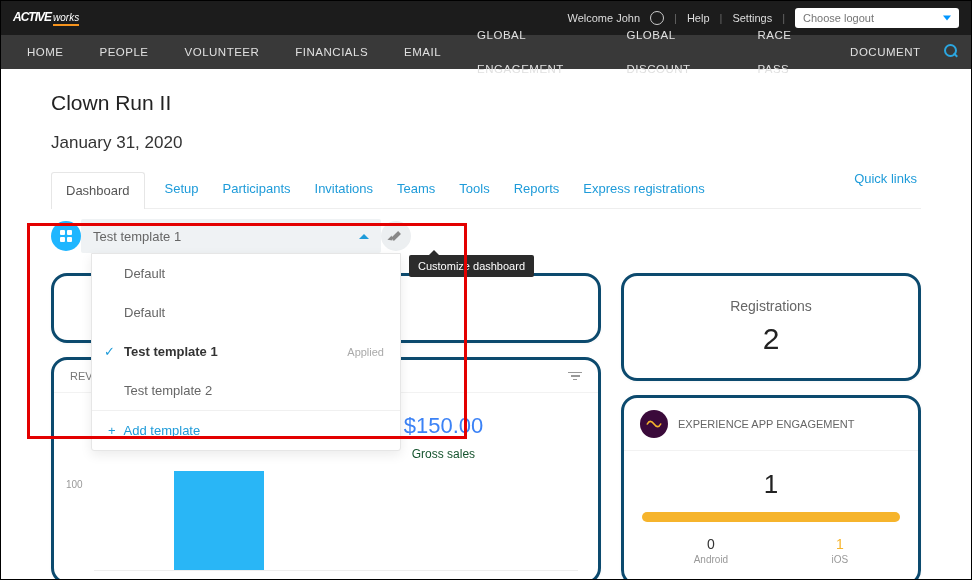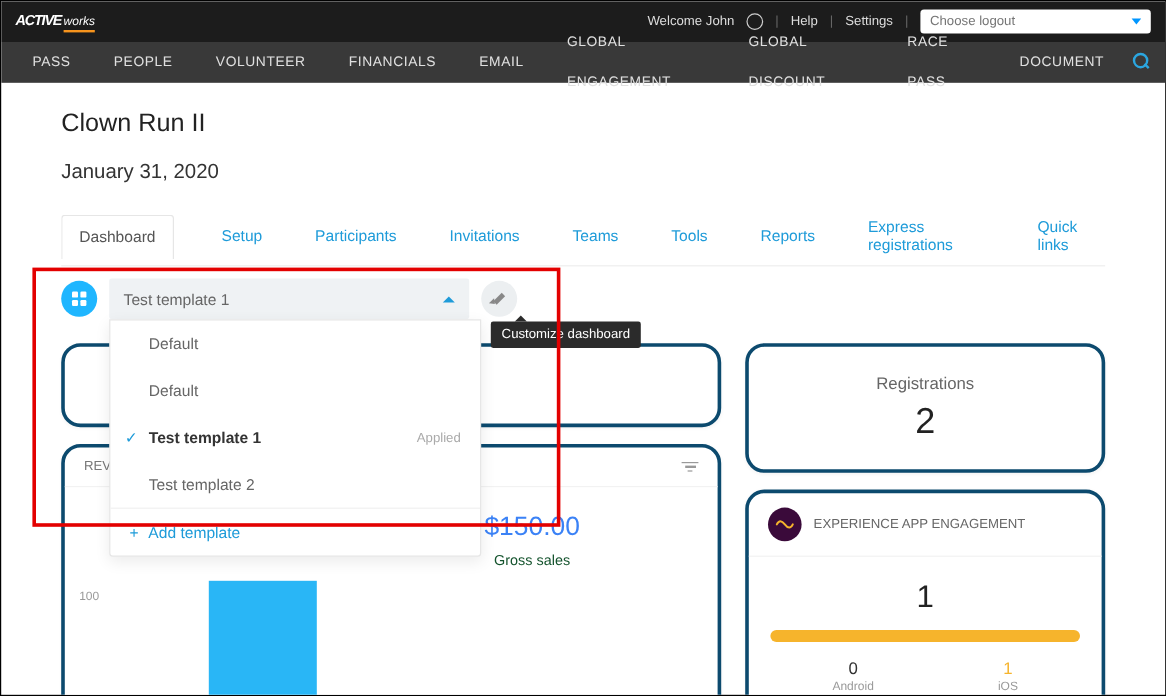--- a/index.html
+++ b/index.html
@@ -6,45 +6,45 @@
   body { font-family: Arial, Helvetica, sans-serif; font-size: 13px; color: #333; background: #fff; width: 972px; height: 580px; overflow: hidden; border: 1px solid #000; position: relative; }
 
   
   .topbar { background: #1c1c1c; height: 34px; display: flex; align-items: center; justify-content: space-between; padding: 0 12px; }
   .logo { display: flex; align-items: baseline; gap: 2px; }
   .logo-active { color: #fff; font-weight: bold; font-style: italic; letter-spacing: -1px; font-size: 12px; }
   .logo-works { color: #fff; font-size: 10px; font-style: italic; border-bottom: 2px solid #f7941d; padding-bottom: 1px; }
   .topbar-right { display: flex; align-items: center; gap: 10px; color: #ddd; font-size: 11px; }
   .topbar-right .sep { color: #666; }
   .globe-icon { width: 14px; height: 14px; border: 1.5px solid #ccc; border-radius: 50%; display: inline-block; position: relative; }
-  .logout-select { background: #fff; border: none; border-radius: 3px; padding: 4px 26px 4px 8px; font-size: 11px; color: #555; appearance: none; width: 192px; position: relative; }
+  .logout-select { background: #fff; border: none; border-radius: 3px; padding: 4px 26px 4px 8px; font-size: 11px; color: #555; appearance: none; width: 164px; position: relative; }
   .logout-wrap { position: relative; }
   .logout-wrap::after { content: ""; position: absolute; right: 8px; top: 50%; transform: translateY(-50%); border-left: 4px solid transparent; border-right: 4px solid transparent; border-top: 5px solid #0096ff; }
 
   
   .mainnav { background: #393939; height: 34px; display: flex; align-items: center; padding: 0 8px; gap: 0; }
   .mainnav a { color: #e0e0e0; font-size: 11.5px; letter-spacing: 0.5px; text-decoration: none; padding: 0 18px; line-height: 34px; display: inline-block; }
   .mainnav .search { margin-left: auto; color: #2ba6e0; width: 30px; text-align: center; }
   .search-icon { width: 14px; height: 14px; display: inline-block; position: relative; }
   .search-icon::before { content: ""; position: absolute; width: 9px; height: 9px; border: 2px solid #2ba6e0; border-radius: 50%; left: 0; top: 0; }
   .search-icon::after { content: ""; position: absolute; width: 5px; height: 2px; background: #2ba6e0; transform: rotate(45deg); left: 9px; top: 10px; }
 
   
   .page { padding: 22px 50px 0 50px; }
   h1.title { font-size: 21px; font-weight: 400; color: #222; margin-bottom: 18px; }
   .date { font-size: 17px; color: #333; margin-bottom: 18px; }
 
   
-  .event-tabs { display: flex; align-items: center; border-bottom: 1px solid #eee; gap: 36px; font-size: 13px; }
+  .event-tabs { display: flex; border-bottom: 1px solid #eee; gap: 16px; font-size: 13px; }
   .event-tabs .tab { color: #1e9bd9; padding: 10px 4px; cursor: pointer; }
   .event-tabs .tab.active { color: #555; border: 1px solid #e6e6e6; border-bottom: none; background: #fff; border-radius: 3px 3px 0 0; padding: 10px 14px 11px 14px; position: relative; top: 1px; }
   .event-tabs .quick { margin-left: auto; color: #1e9bd9; padding-right: 4px; }
 
   
-  .dash-row { display: flex; align-items: center; gap: 10px; margin-top: 10px; position: relative; }
+  .dash-row { display: flex; align-items: center; gap: 0; margin-top: 10px; position: relative; }
   .round-btn { width: 30px; height: 30px; border-radius: 50%; display: flex; align-items: center; justify-content: center; cursor: pointer; }
   .round-btn.blue { background: #1fb6ff; color: #fff; }
   .round-btn.grey { background: #eceff1; color: #777; }
   .grid-icon { width: 12px; height: 12px; display: grid; grid-template-columns: 1fr 1fr; grid-template-rows: 1fr 1fr; gap: 2px; }
   .grid-icon span { background: #fff; border-radius: 1px; }
   .pencil-icon { width: 12px; height: 12px; position: relative; }
   .pencil-icon::before { content: ""; position: absolute; width: 10px; height: 4px; background: #888; transform: rotate(-45deg); left: 1px; top: 4px; }
   .pencil-icon::after { content: ""; position: absolute; border-left: 3px solid transparent; border-right: 3px solid transparent; border-top: 4px solid #888; transform: rotate(-45deg); left: -2px; top: 7px; }
 
   .template-select { flex: 0 0 300px; background: #eff2f4; border-radius: 2px; height: 34px; display: flex; align-items: center; padding: 0 12px; color: #666; font-size: 13px; justify-content: space-between; cursor: pointer; }
@@ -121,21 +121,21 @@
     <span class="sep">|</span>
     <a>Settings</a>
     <span class="sep">|</span>
     <span class="logout-wrap">
       <input class="logout-select" placeholder="Choose logout" style="">
     </span>
   </div>
 </div>
 
 <div class="mainnav">
-  <a>PASS</a>
+  <a>HOME</a>
   <a>PEOPLE</a>
   <a>VOLUNTEER</a>
   <a>FINANCIALS</a>
   <a>EMAIL</a>
   <a>GLOBAL ENGAGEMENT</a>
   <a>GLOBAL DISCOUNT</a>
   <a>RACE PASS</a>
   <a>DOCUMENT</a>
   <span class="search"><span class="search-icon"></span></span>
 </div>

